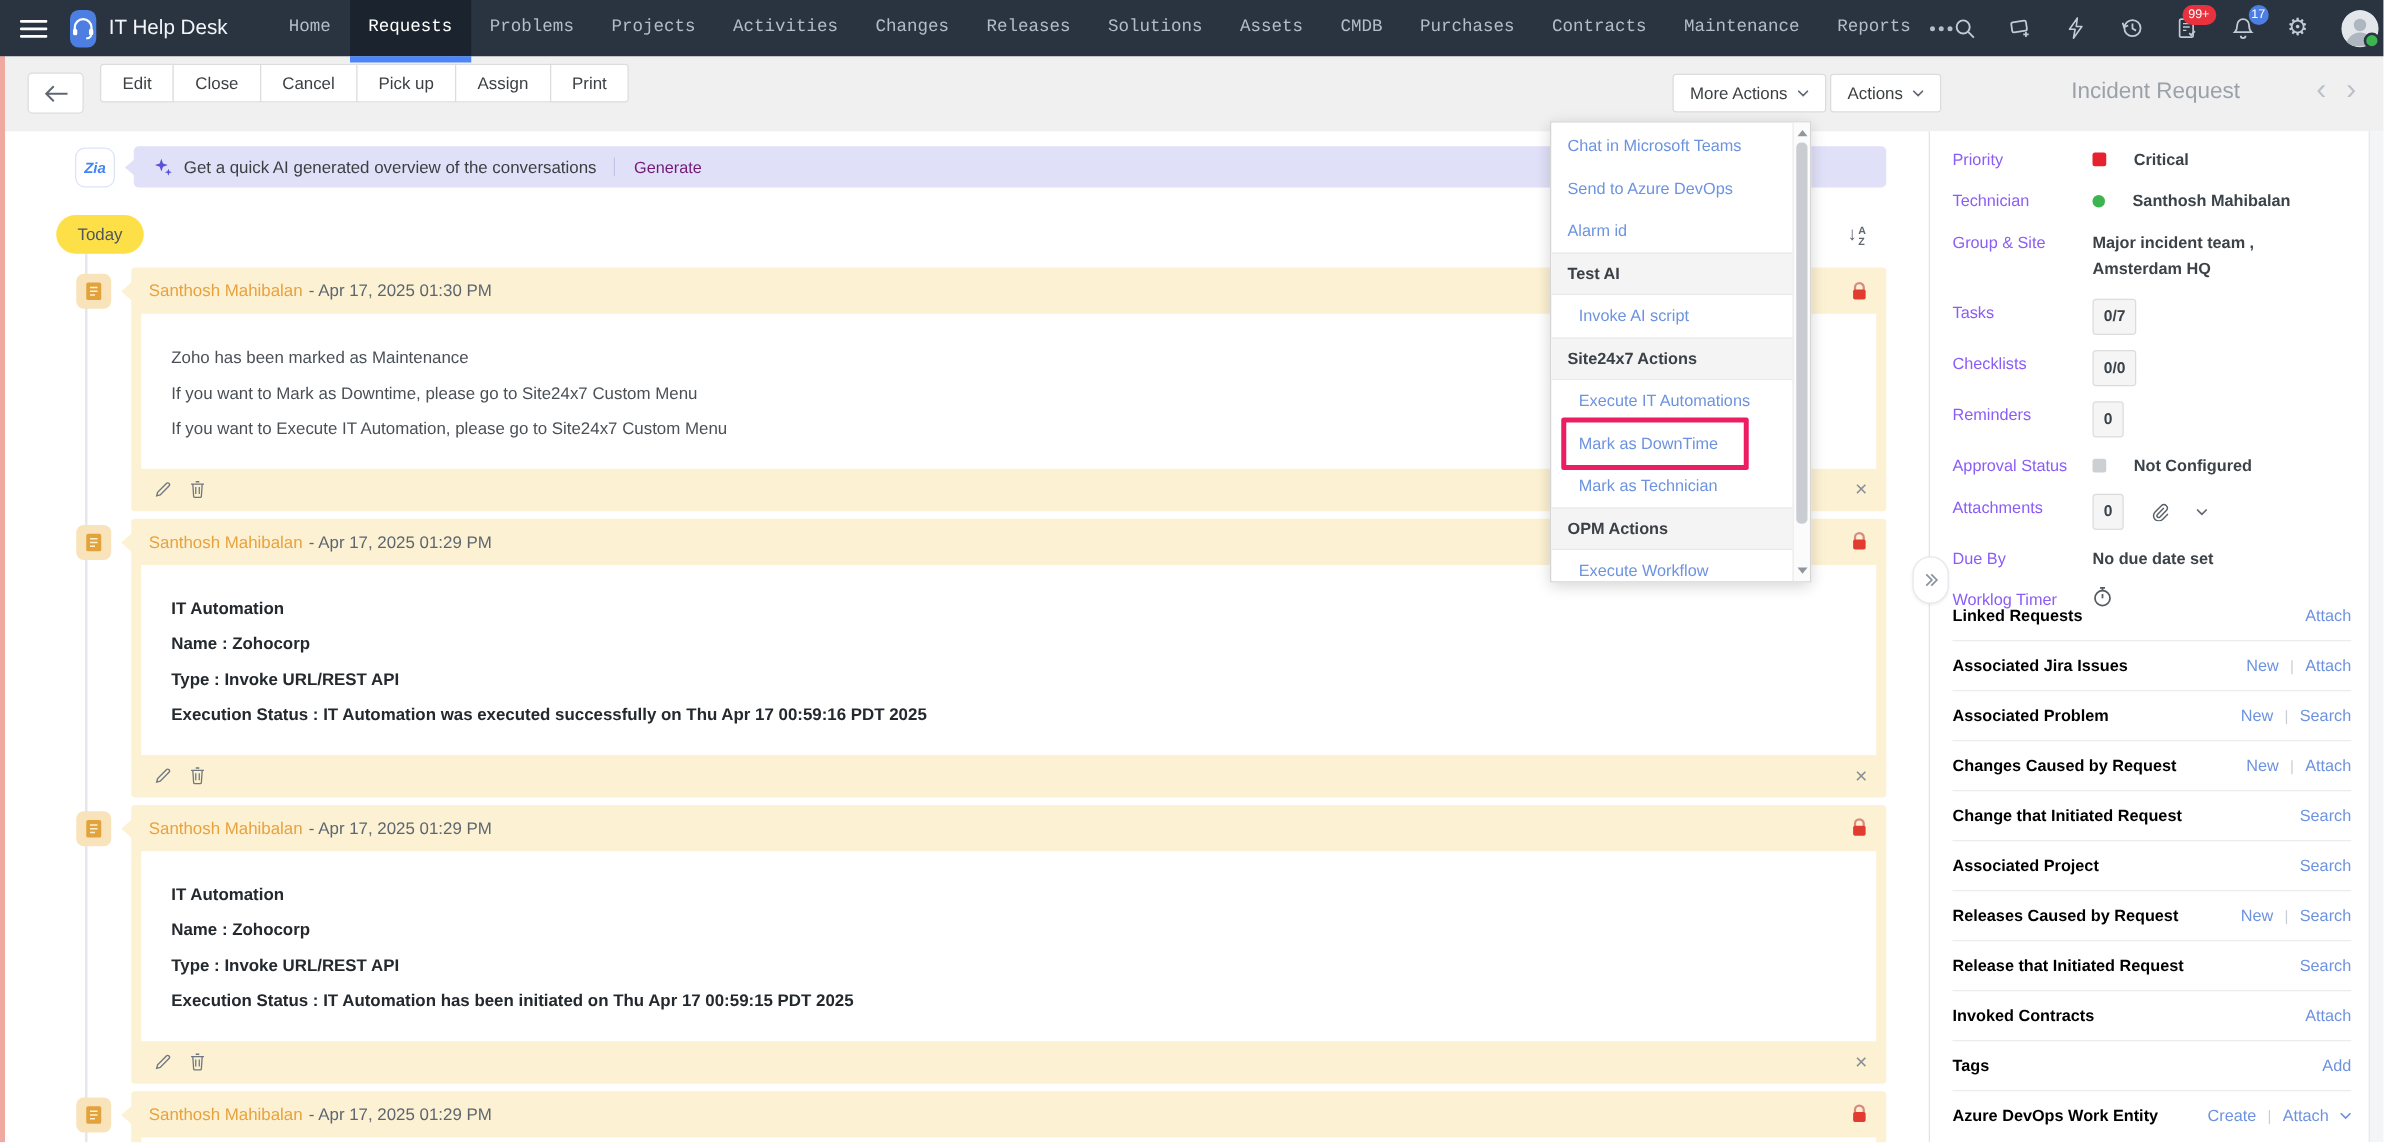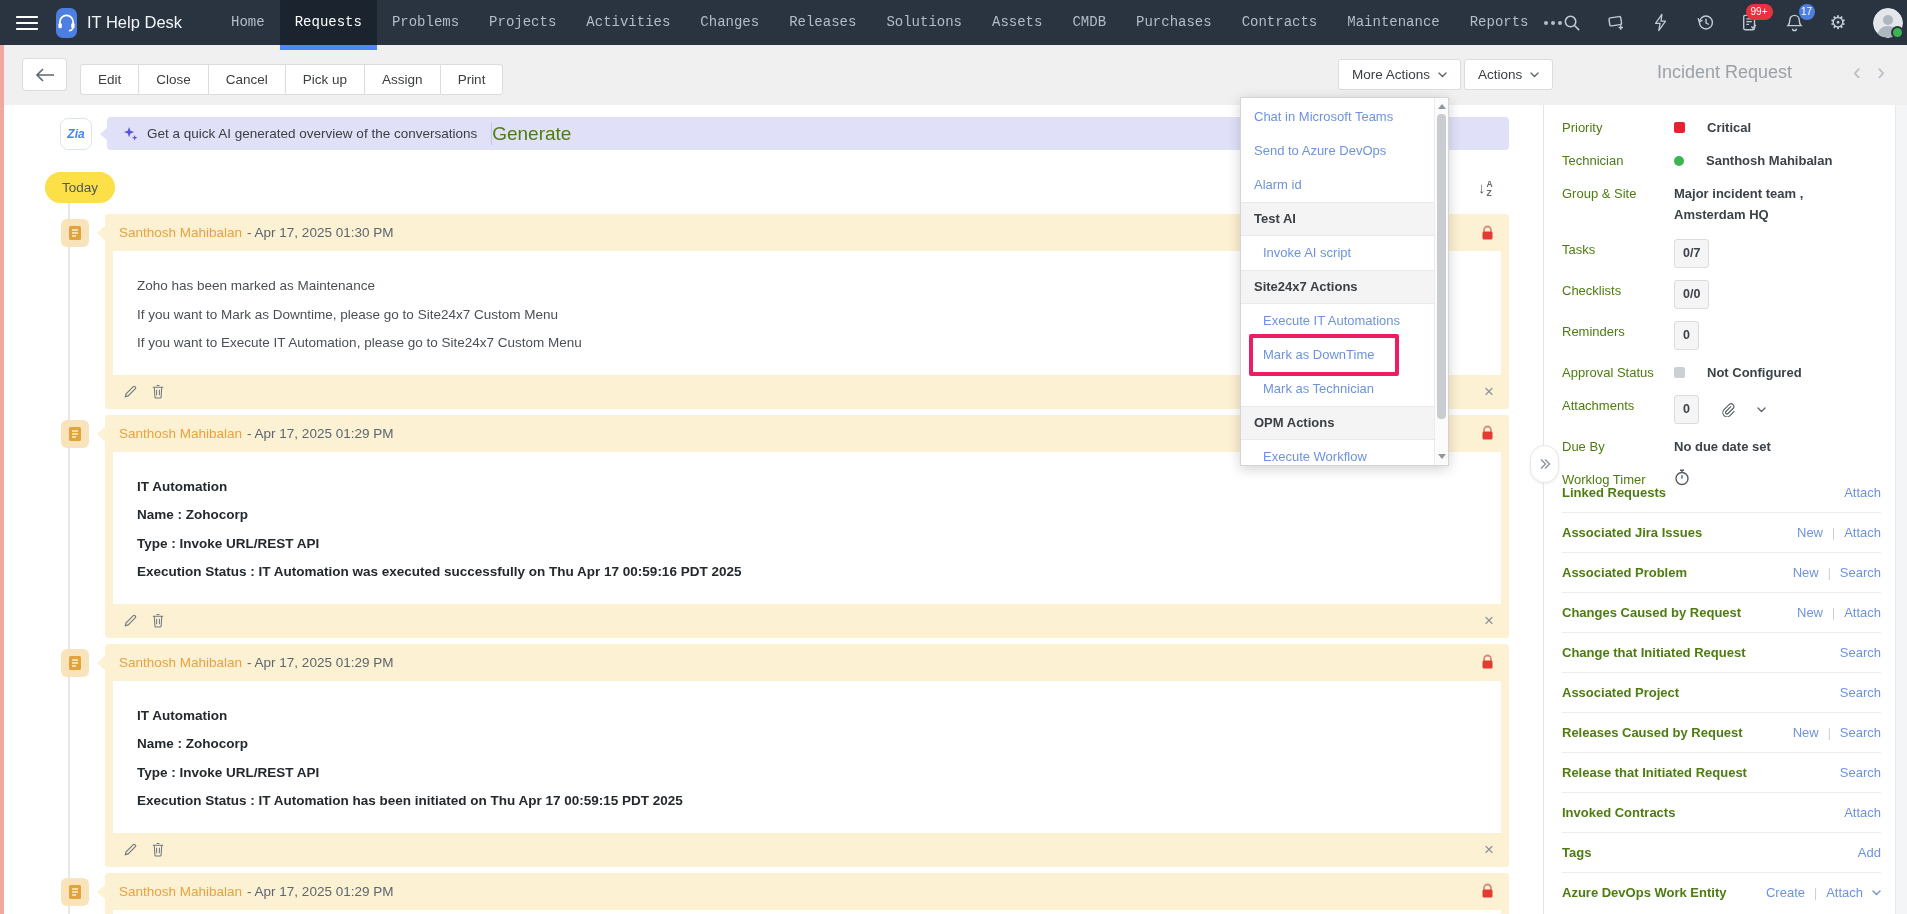--- a/index.html
+++ b/index.html
@@ -24,41 +24,41 @@
   .badge{position:absolute;font-size:10px;font-weight:normal;color:#fff;line-height:1;}
   .badge.red{top:-9px;right:-14px;background:#e8333f;border-radius:8px;padding:3px 5px;}
   .badge.blue{top:-9px;right:-11px;background:#4d7fe3;border-radius:50%;width:16px;height:16px;display:flex;align-items:center;justify-content:center;padding:0;}
   .avatar{position:relative;width:30px;height:30px;border-radius:50%;cursor:pointer;}
   .status-dot{position:absolute;right:-1px;bottom:-1px;width:9px;height:9px;border-radius:50%;background:#3cb550;border:2px solid #2a3441;}
 
   
   .toolbar{position:absolute;left:0;top:45px;right:0;height:60px;background:#f0f0f1;border-bottom:1px solid #e6e6e6;}
   .red-strip{position:absolute;left:0;top:45px;width:4px;bottom:0;background:#efa9a1;z-index:20;}
   .back-btn{position:absolute;left:22px;top:13px;width:45px;height:33px;background:#fff;border:1px solid #dcdcdc;border-radius:4px;display:flex;align-items:center;justify-content:center;cursor:pointer;}
-  .btn-group{position:absolute;left:80px;top:19px;display:flex;}
+  .btn-group{position:absolute;left:80px;top:6px;display:flex;}
   .tb-btn{height:31px;padding:0 17px;background:#fff;border:1px solid #dcdcdc;margin-left:-1px;font-size:13.5px;color:#3c4043;display:flex;align-items:center;cursor:pointer;font-family:inherit;}
   .tb-btn:first-child{border-radius:3px 0 0 3px;margin-left:0;}
   .tb-btn:last-child{border-radius:0 3px 3px 0;}
   .dd-btn{position:absolute;top:14px;height:31px;background:#fff;border:1px solid #dcdcdc;border-radius:3px;font-size:13.5px;color:#3c4043;display:flex;align-items:center;gap:8px;padding:0 13px;cursor:pointer;font-family:inherit;}
   .more-actions-btn{left:1338px;}
   .actions-btn{left:1464px;}
   .page-title{position:absolute;right:115px;top:17px;font-size:18px;color:#9aa1a8;white-space:nowrap;}
   .title-nav{position:absolute;right:22px;top:14px;display:flex;gap:16px;color:#b9c0c7;font-size:24px;line-height:26px;}
   .title-nav span{cursor:pointer;}
 
   
   .main{position:absolute;left:0;top:105px;right:0;bottom:0;background:#fff;}
 
   
   .zia{position:absolute;left:60px;top:13px;width:30px;height:30px;border:1px solid #dbe4f5;border-radius:8px;display:flex;align-items:center;justify-content:center;
        color:#4184f3;font-size:12px;font-weight:bold;font-style:italic;background:#fff;}
   .ai-banner{position:absolute;left:107px;top:12px;width:1402px;height:33px;background:#e0e0f8;border-radius:4px;display:flex;align-items:center;padding-left:16px;box-sizing:border-box;}
   .ai-banner::before{content:"";position:absolute;left:-7px;top:10px;border:7px solid transparent;border-left:none;border-right:8px solid #e0e0f8;}
   .ai-text{font-size:13.5px;color:#3c4043;margin-left:9px;}
-  .generate{margin-left:14px;border-left:1px solid #c4c4e4;color:#4d7c0f;font-size:19px;cursor:pointer;text-decoration:none;}
+  .generate{margin-left:14px;padding-left:15px;border-left:1px solid #c4c4e4;color:#701a75;font-size:13px;cursor:pointer;text-decoration:none;}
 
   
   .today{position:absolute;left:45px;top:67px;height:31px;padding:0 17px;background:#fde047;border-radius:16px;font-size:13.5px;color:#4d565f;display:flex;align-items:center;z-index:2;}
   .timeline{position:absolute;left:68px;top:95px;bottom:0;width:2px;background:#e4e7eb;}
   .sort{position:absolute;left:1478px;top:74px;display:flex;align-items:flex-start;cursor:pointer;color:#5f6770;}
   .sort-arrow{font-size:15px;line-height:18px;}
   .sort-az{display:flex;flex-direction:column;font-size:8.5px;font-weight:bold;line-height:9px;margin-left:1px;margin-top:1px;}
 
   
   .entries{position:absolute;left:105px;top:109px;width:1404px;}
@@ -77,32 +77,32 @@
   .card-foot .ic{cursor:pointer;display:flex;}
   .close-x{margin-left:auto;color:#8a9097;font-size:17px;line-height:17px;cursor:pointer;}
 
   
   .divider{position:absolute;left:1543px;top:0;bottom:0;width:1px;background:#e2e4e8;}
   .panel-toggle{position:absolute;left:1530px;top:340px;width:27px;height:36px;background:#fff;border:1px solid #e6e8eb;border-radius:15px;display:flex;align-items:center;justify-content:center;cursor:pointer;z-index:3;box-shadow:0 1px 3px rgba(0,0,0,.08);}
   .panel{position:absolute;left:1544px;top:0;right:0;bottom:0;background:#fff;}
   .panel-scroll{position:absolute;right:0;top:0;bottom:0;width:11px;background:#f4f5f6;border-left:1px solid #e9e9e9;}
   .props{position:absolute;left:18px;top:12px;right:36px;}
   .prow{display:flex;align-items:flex-start;margin-bottom:12px;min-height:21px;}
-  .plabel{width:112px;flex:none;font-size:13px;color:#4d7c0f;line-height:21px;}
+  .plabel{width:112px;flex:none;font-size:13px;color:#8b5cf6;line-height:21px;}
   .pvalue{font-size:13px;color:#3b4248;font-weight:bold;line-height:21px;display:flex;align-items:center;gap:22px;white-space:pre-line;}
   .ind{display:inline-block;flex:none;}
   .ind.square{width:11px;height:11px;border-radius:2px;margin-top:0;}
   .ind.dot{width:10px;height:10px;border-radius:50%;}
   .pbadge{background:#f5f5f6;border:1px solid #dcdcdc;border-radius:3px;padding:3px 8px;font-weight:bold;font-size:12.5px;color:#3b4248;}
   .prow.tall{margin-bottom:14px;}
   .mini-caret{color:#5f6770;display:flex;cursor:pointer;}
   .links{position:absolute;left:18px;right:26px;top:368px;}
   .lrow{height:39px;display:flex;align-items:center;justify-content:space-between;border-bottom:1px solid #ebecee;}
   .lrow:last-child{border-bottom:none;}
-  .llabel{font-size:13px;font-weight:bold;color:#4d7c0f;}
+  .llabel{font-size:13px;font-weight:bold;color:#000000;}
   .lactions{display:flex;align-items:center;gap:9px;}
   .lactions a{color:#6d93e0;font-size:13px;text-decoration:none;cursor:pointer;}
   .sep{color:#c9ced4;font-size:12px;}
   .lactions .mini-caret{color:#6d93e0;}
 
   
   .dropdown{position:absolute;left:1240px;top:97px;width:207px;height:367px;background:#fff;border:1px solid #d5d5d5;box-shadow:0 3px 12px rgba(0,0,0,.18);z-index:50;overflow:hidden;}
   .dd-items{position:absolute;left:0;top:2px;right:13px;}
   .dd-item{height:34px;line-height:34px;font-size:13px;white-space:nowrap;overflow:hidden;}
   .dd-item.link{color:#6d93e0;padding-left:13px;cursor:pointer;}

